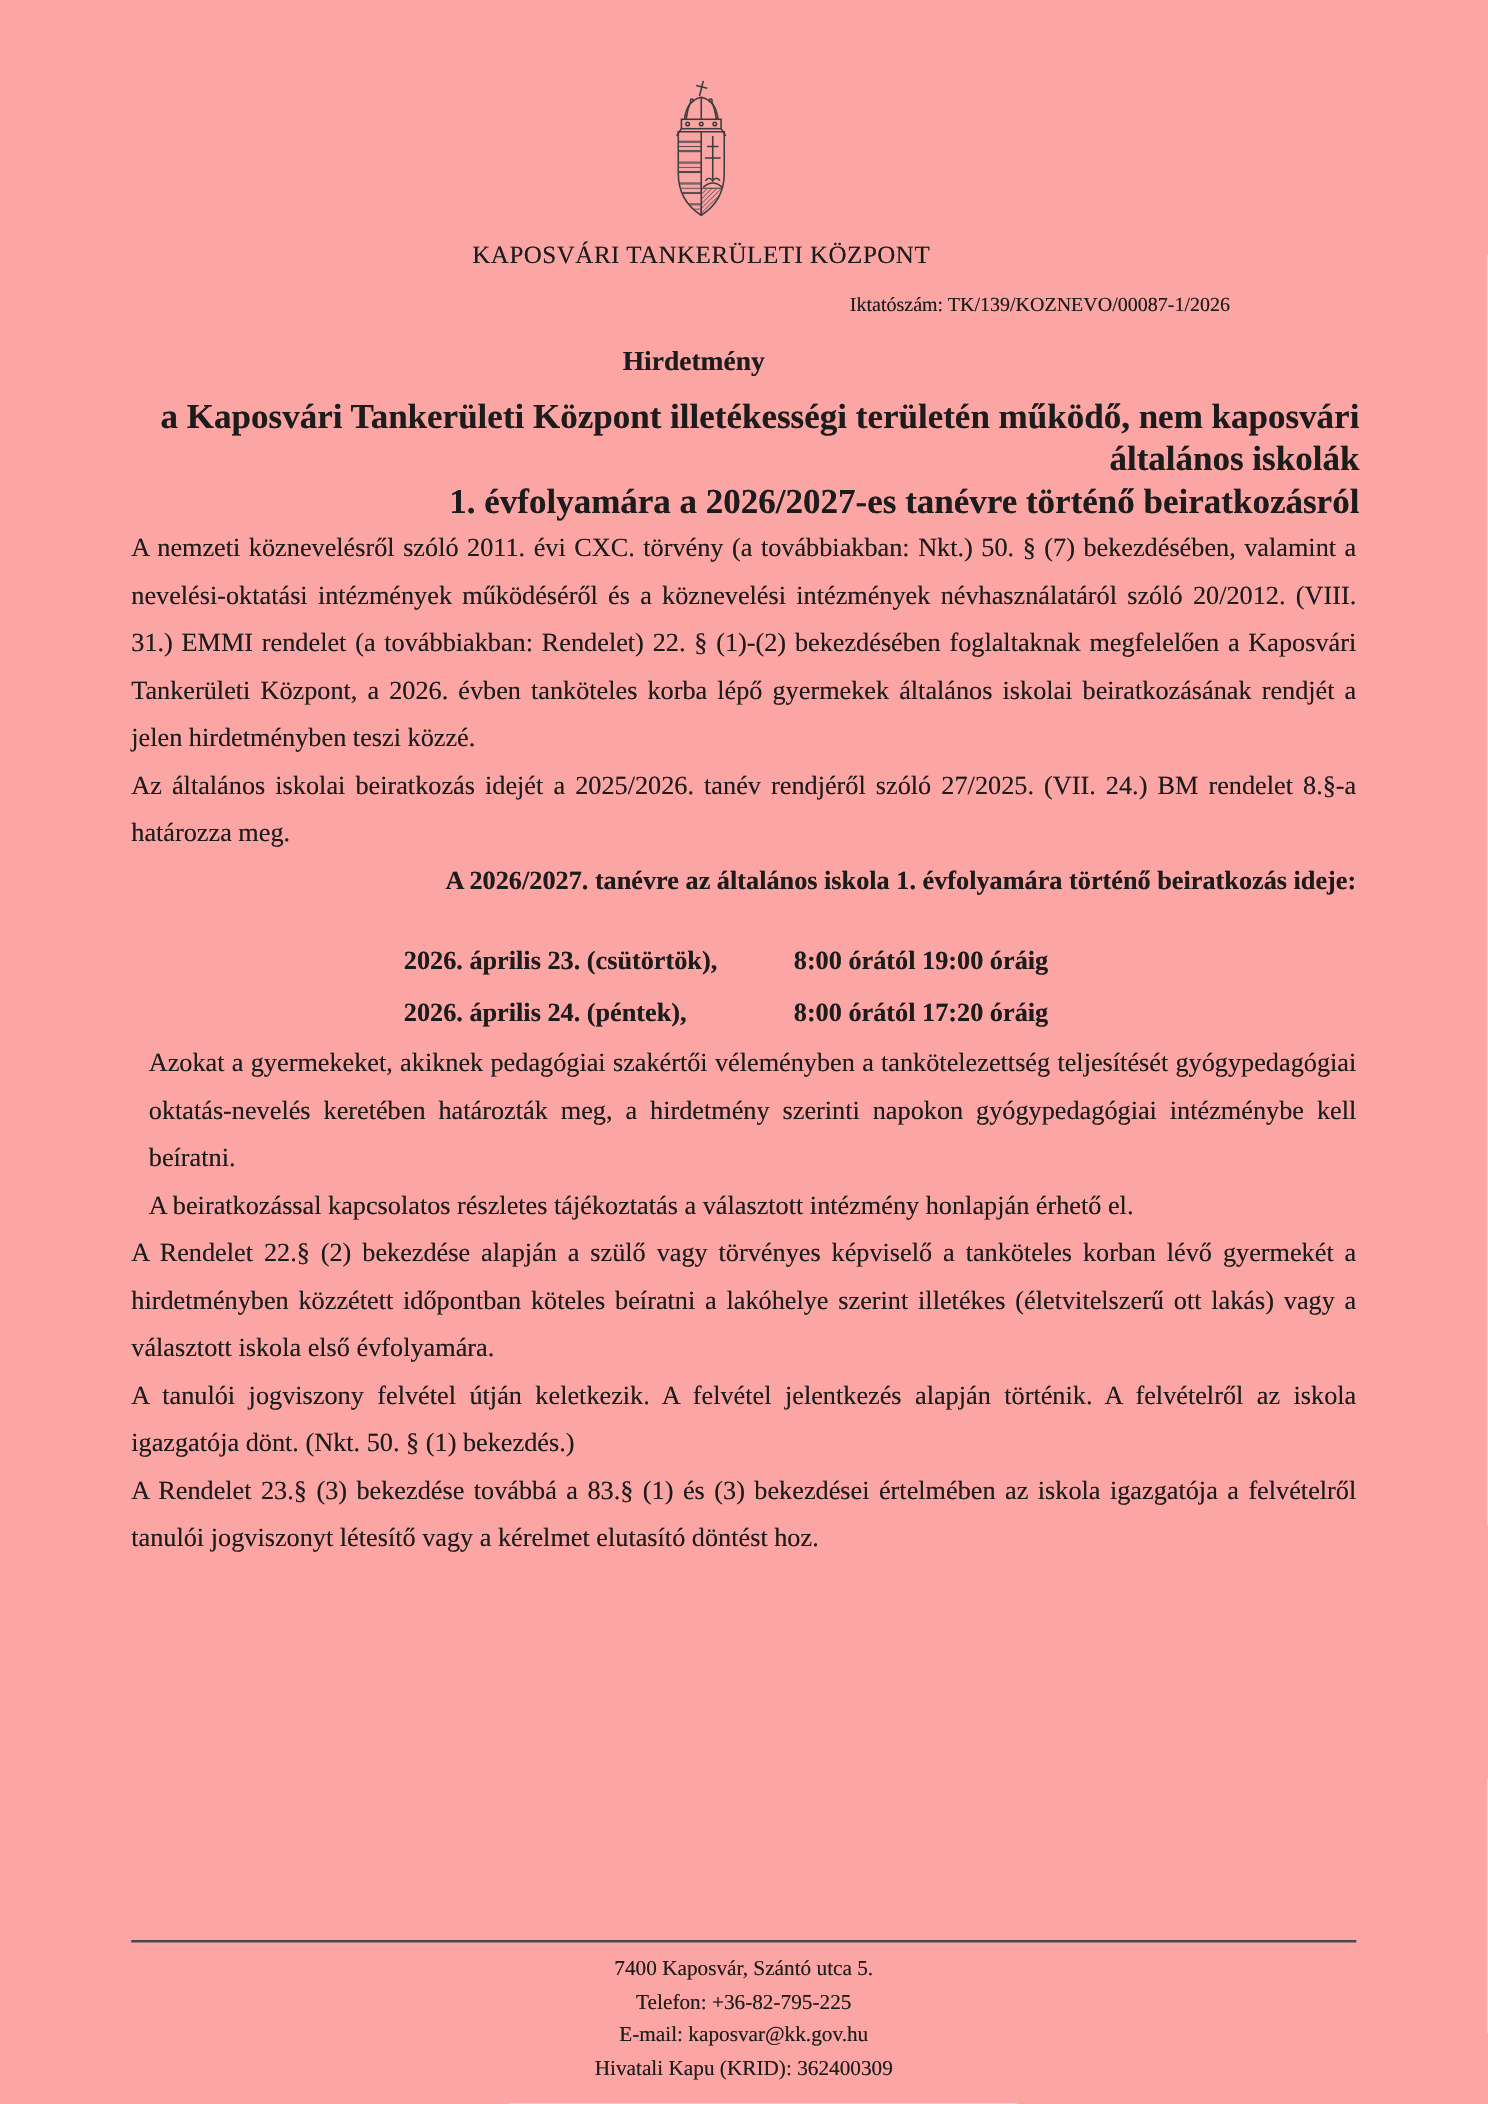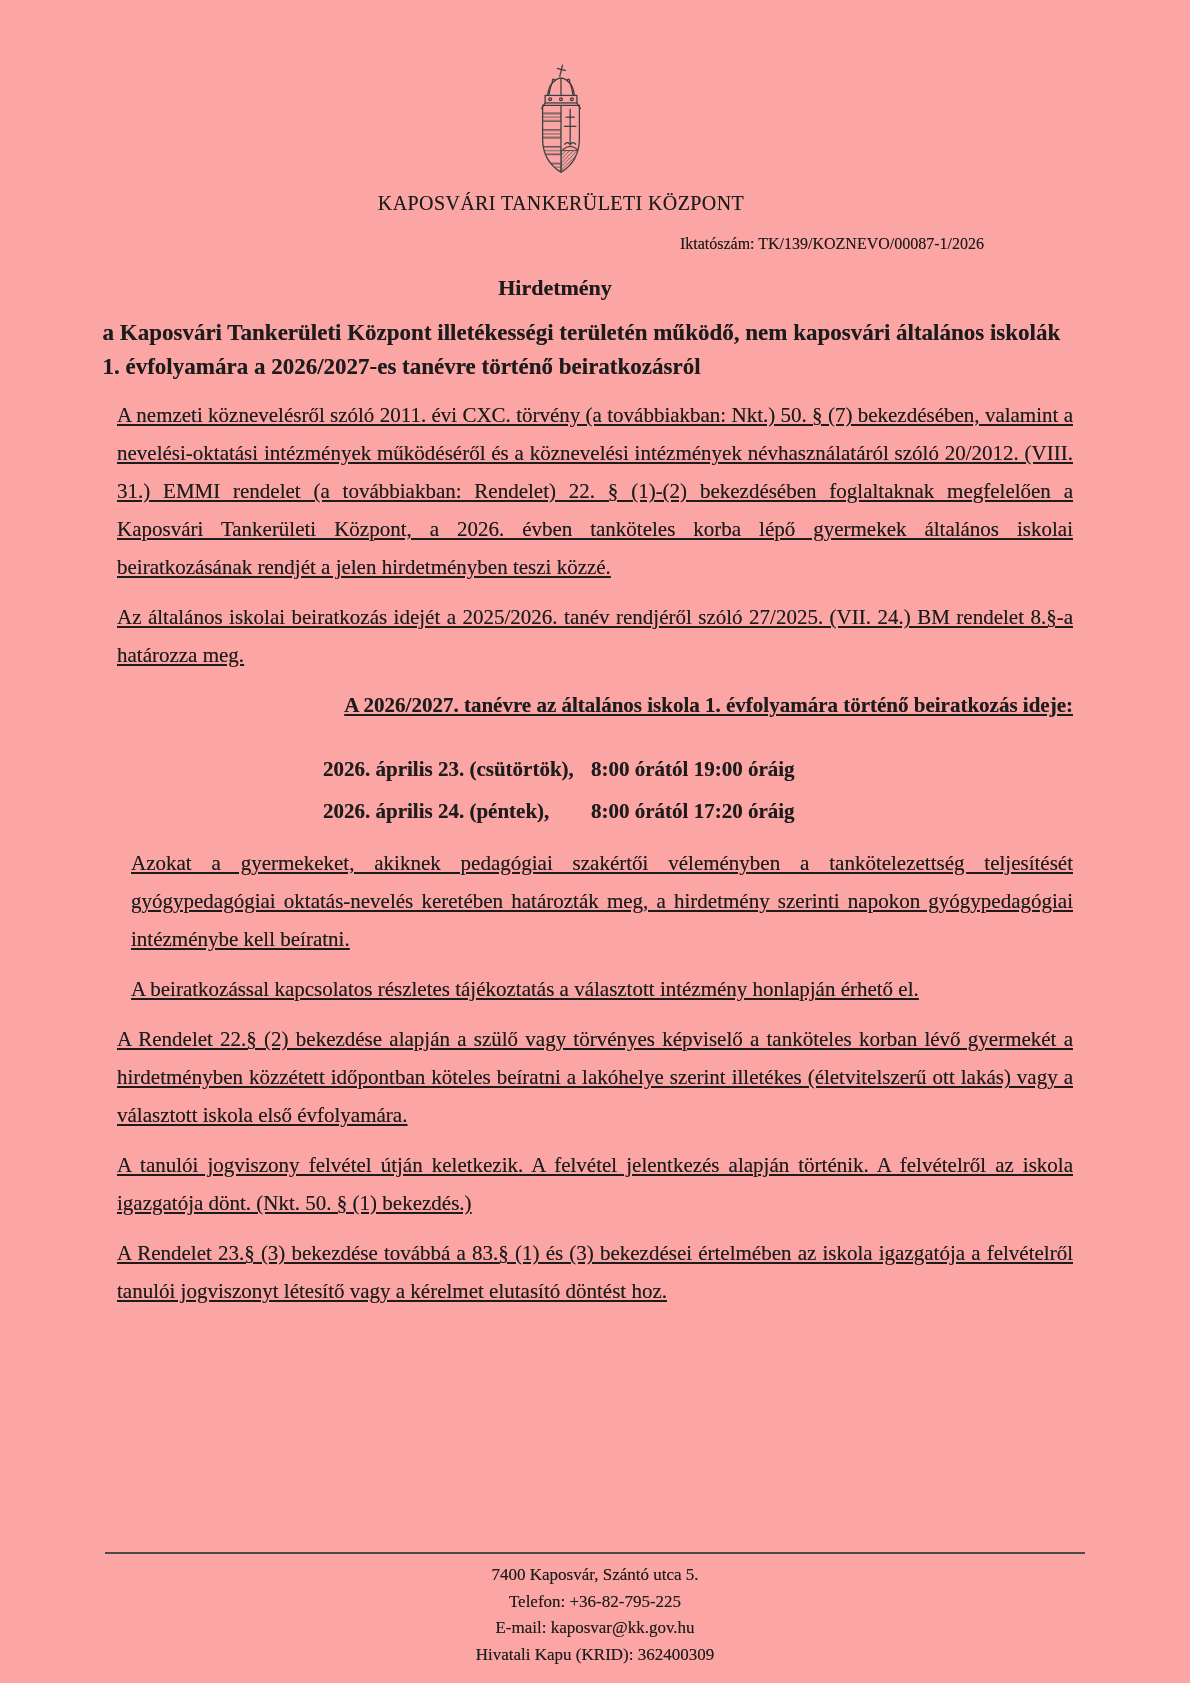--- a/index.html
+++ b/index.html
@@ -13,30 +13,30 @@
     overflow:hidden;
   }
   
   .masthead { text-align:center; padding-top:62px; transform:translateX(-34px); }
   .crest { display:inline-block; }
   .org-name { font-size:20px; margin-top:4px; letter-spacing:.4px; }
 
   .refline { text-align:right; padding-right:206px; margin-top:20px; font-size:16px; }
 
   .doc-title { text-align:center; font-weight:bold; font-size:22px; margin-top:22px; transform:translateX(-40px); }
-  .doc-subtitle { text-align:left; font-weight:bold; font-size:23px; line-height:34px; margin:15px auto 0; max-width:985px; }
+  .doc-subtitle { text-align:right; font-weight:bold; font-size:28px; line-height:34px; margin:15px auto 0; max-width:985px; }
 
   
   .body-text { padding:0 105px; font-size:21px; line-height:38px; text-align:justify; }
-  .body-text p { margin:12px;text-decoration:underline; }
+  .body-text p { margin:0; }
   .p1 { margin-top:40px; }
   .p2 { margin-top:28px; }
   .schedule-heading { margin-top:32px; font-weight:bold; text-align:right; }
   .schedule { margin:24px 0 0 218px; font-weight:bold; }
-  .schedule-row { display:flex; line-height:42px; }
+  .schedule-row { display:flex; line-height:42px;gap:44px; }
   .s-date { width:268px; }
   .p3 { margin-top:24px; padding-left:14px; }
   .p4 { margin-top:42px; padding-left:14px; }
   .p5 { margin-top:32px; }
   .p6 { margin-top:36px; }
   .p7 { margin-top:32px; }
 
   
   .footer { position:absolute; top:1552px; left:105px; right:105px; text-align:center; font-size:17px; line-height:26.5px; }
   .footer-rule { border:none; border-top:2px solid #4a4a4a; margin:0 0 8px 0; }

